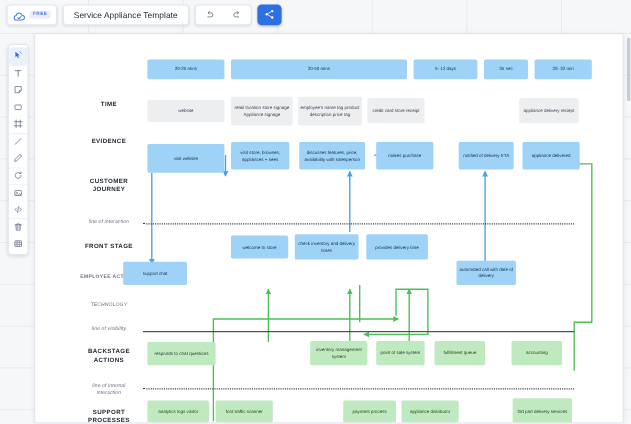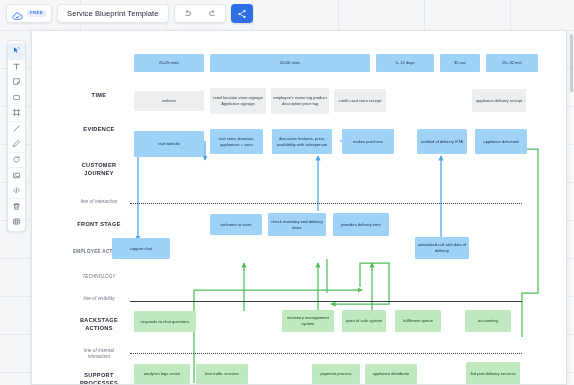--- a/index.html
+++ b/index.html
@@ -115,21 +115,21 @@
       <span class="logo-mark">
         <svg viewBox="0 0 24 24" width="11" height="11">
           <path d="M6.5 18a4.5 4.5 0 0 1-.6-8.96A6 6 0 0 1 17.6 8.5 4.2 4.2 0 0 1 17.5 18z" fill="none" stroke="#3d7ff0" stroke-width="2.1" stroke-linejoin="round"></path>
           <path d="M9 13.2l2.2 2.2 4-4.2" fill="none" stroke="#3d7ff0" stroke-width="2.1" stroke-linecap="round" stroke-linejoin="round"></path>
         </svg>
       </span>
       <span class="badge-free">FREE</span>
     </div>
 
     <div class="tb-card title-card">
-      <span>Service Blueprint Template</span>
+      <span>Service Appliance Template</span>
     </div>
 
     <div class="tb-card undo-card">
       <span class="u-btn">
         <svg viewBox="0 0 24 24" width="9" height="9">
           <path d="M9 7H15a5 5 0 0 1 0 10H8" fill="none" stroke="#6a7280" stroke-width="2" stroke-linecap="round" stroke-linejoin="round"></path>
           <path d="M11.5 4L8.2 7l3.3 3" fill="none" stroke="#6a7280" stroke-width="2" stroke-linecap="round" stroke-linejoin="round"></path>
         </svg>
       </span>
       <span class="u-btn">

